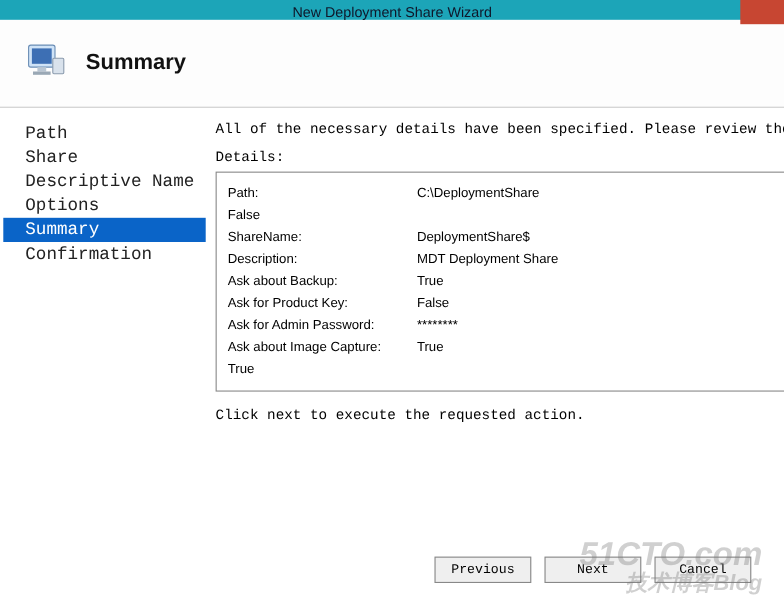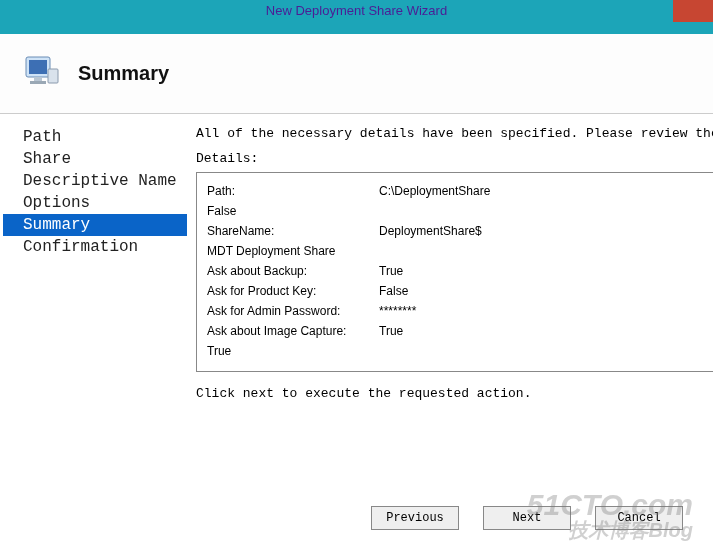--- a/index.html
+++ b/index.html
@@ -7,22 +7,22 @@
     font-family: Tahoma, "Segoe UI", sans-serif;
     font-size: 12px;
     background: #fff;
     width: 713px;
     height: 550px;
     overflow: hidden;
     position: relative;
   }
   .titlebar {
     background: #1ca5b8;
-    color: #4c1d95;
-    height: 34px;
+    color: #0f172a;
+    height: 18px;
     line-height: 22px;
     text-align: center;
     font-size: 13px;
     position: relative;
   }
   .titlebar .close {
     position: absolute;
     right: 0; top: 0;
     width: 40px; height: 22px;
     background: #c74632;
@@ -93,21 +93,21 @@
     width: 172px;
   }
   .main .footer-text {
     margin-top: 14px;
   }
   .button-row {
     position: absolute;
     bottom: 20px;
     right: 30px;
     display: flex;
-    gap: 24px;
+    gap: 12px;
   }
   .button-row button {
     width: 88px;
     height: 24px;
     font-family: "Courier New", monospace;
     font-size: 12px;
     background: #efefef;
     border: 1px solid #888;
     cursor: pointer;
   }
@@ -168,20 +168,21 @@
           <div class="val">C:\DeploymentShare</div>
         </div>
         <div class="row">
           <div class="val">False</div>
         </div>
         <div class="row">
           <div class="key">ShareName:</div>
           <div class="val">DeploymentShare$</div>
         </div>
         <div class="row">
+          <div class="key">Description:</div>
           <div class="val">MDT Deployment Share</div>
         </div>
         <div class="row">
           <div class="key">Ask about Backup:</div>
           <div class="val">True</div>
         </div>
         <div class="row">
           <div class="key">Ask for Product Key:</div>
           <div class="val">False</div>
         </div>

